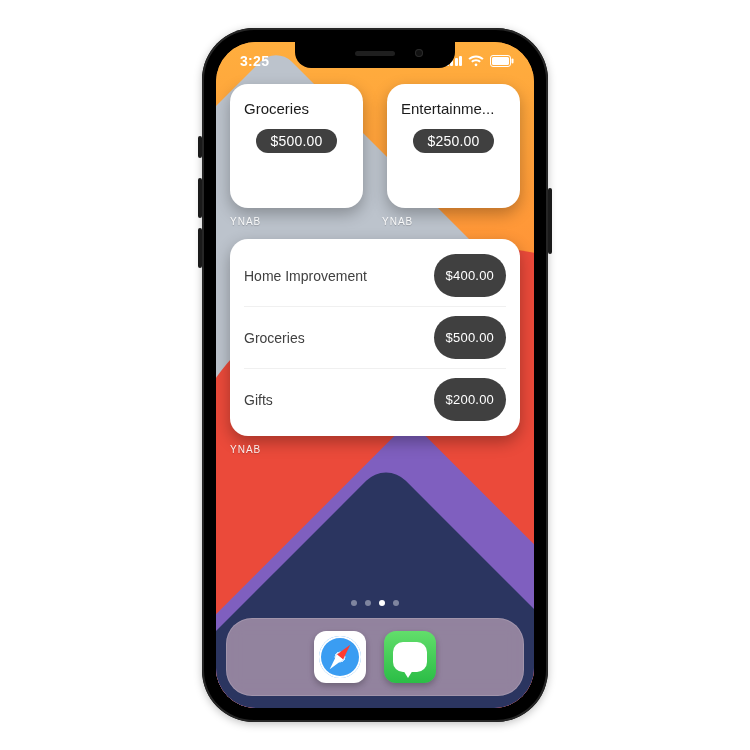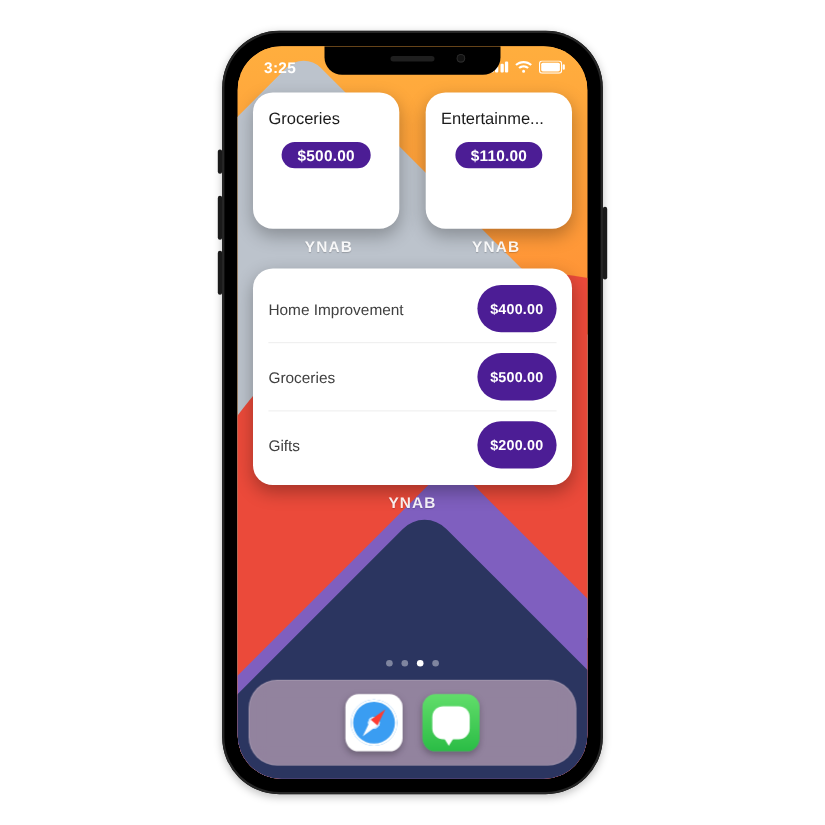--- a/index.html
+++ b/index.html
@@ -110,26 +110,26 @@
     box-shadow: 0 6px 16px rgba(0,0,0,0.28);
     display: flex; flex-direction: column; align-items: center; gap: 12px;
     min-height: 94px;
   }
   .small-widget .title {
     font-size: 15px; color: #1b1b1b; align-self: flex-start;
     white-space: nowrap; overflow: hidden; text-overflow: ellipsis; width: 100%;
   }
   .pill {
     display: inline-flex; align-items: center; justify-content: center;
-    background: #4c1d95; color: #fff; font-weight: 700; font-size: 14px;
+    background: #404040; color: #fff; font-weight: 400; font-size: 14px;
     padding: 4px 14px; border-radius: 999px; letter-spacing: .2px;
   }
 
   .caption {
-    text-align: center; font-size: 14px; font-weight: 700; letter-spacing: 1px;
+    font-size: 10px; font-weight: 400; letter-spacing: 1px;
     margin: 8px 0 0 0;
     color: rgba(255,255,255,0.92);
   }
   .cap-row { display: flex; gap: 14px; }
   .cap-row .cap { flex:1 1 0; }
   .caption.shadowed { text-shadow: 0 1px 1px rgba(0,0,0,.2); }
 
   .medium-widget {
     margin-top: 12px;
     background: #fff; border-radius: 18px;
@@ -250,21 +250,21 @@
       </div>
 
       <div class="content">
         <div class="row">
           <div class="small-widget">
             <span class="title">Groceries</span>
             <span class="pill">$500.00</span>
           </div>
           <div class="small-widget">
             <span class="title">Entertainme...</span>
-            <span class="pill">$110.00</span>
+            <span class="pill">$250.00</span>
           </div>
         </div>
 
         <div class="cap-row">
           <div class="cap caption shadowed">YNAB</div>
           <div class="cap caption shadowed">YNAB</div>
         </div>
 
         <div class="medium-widget">
           <div class="mrow">

